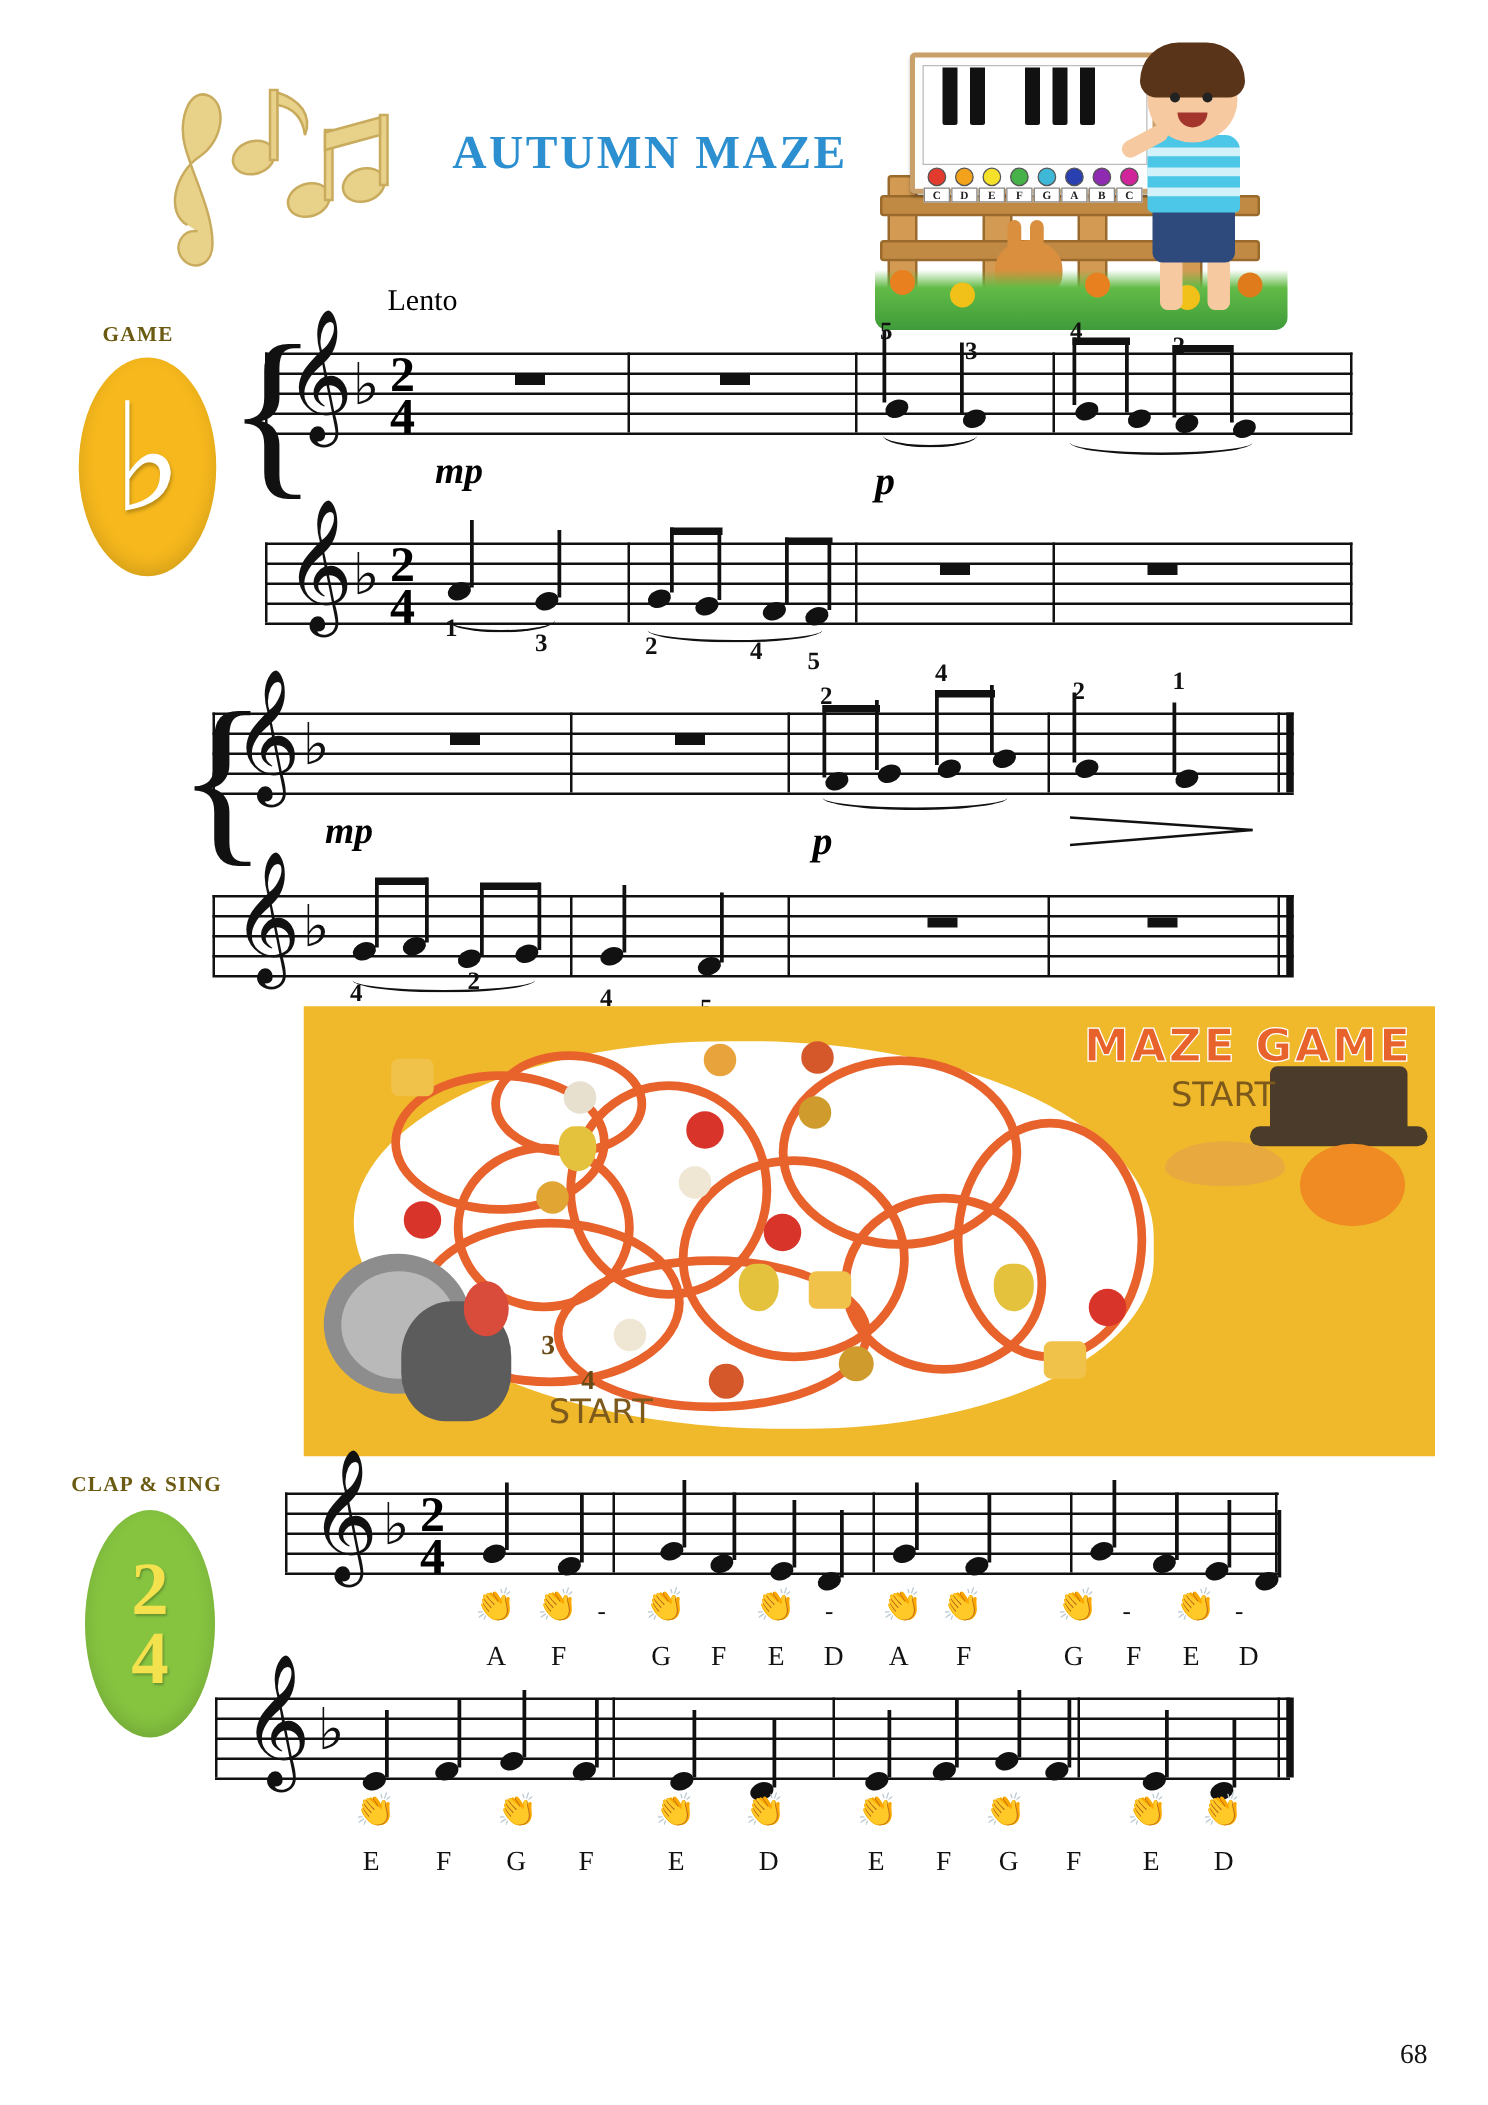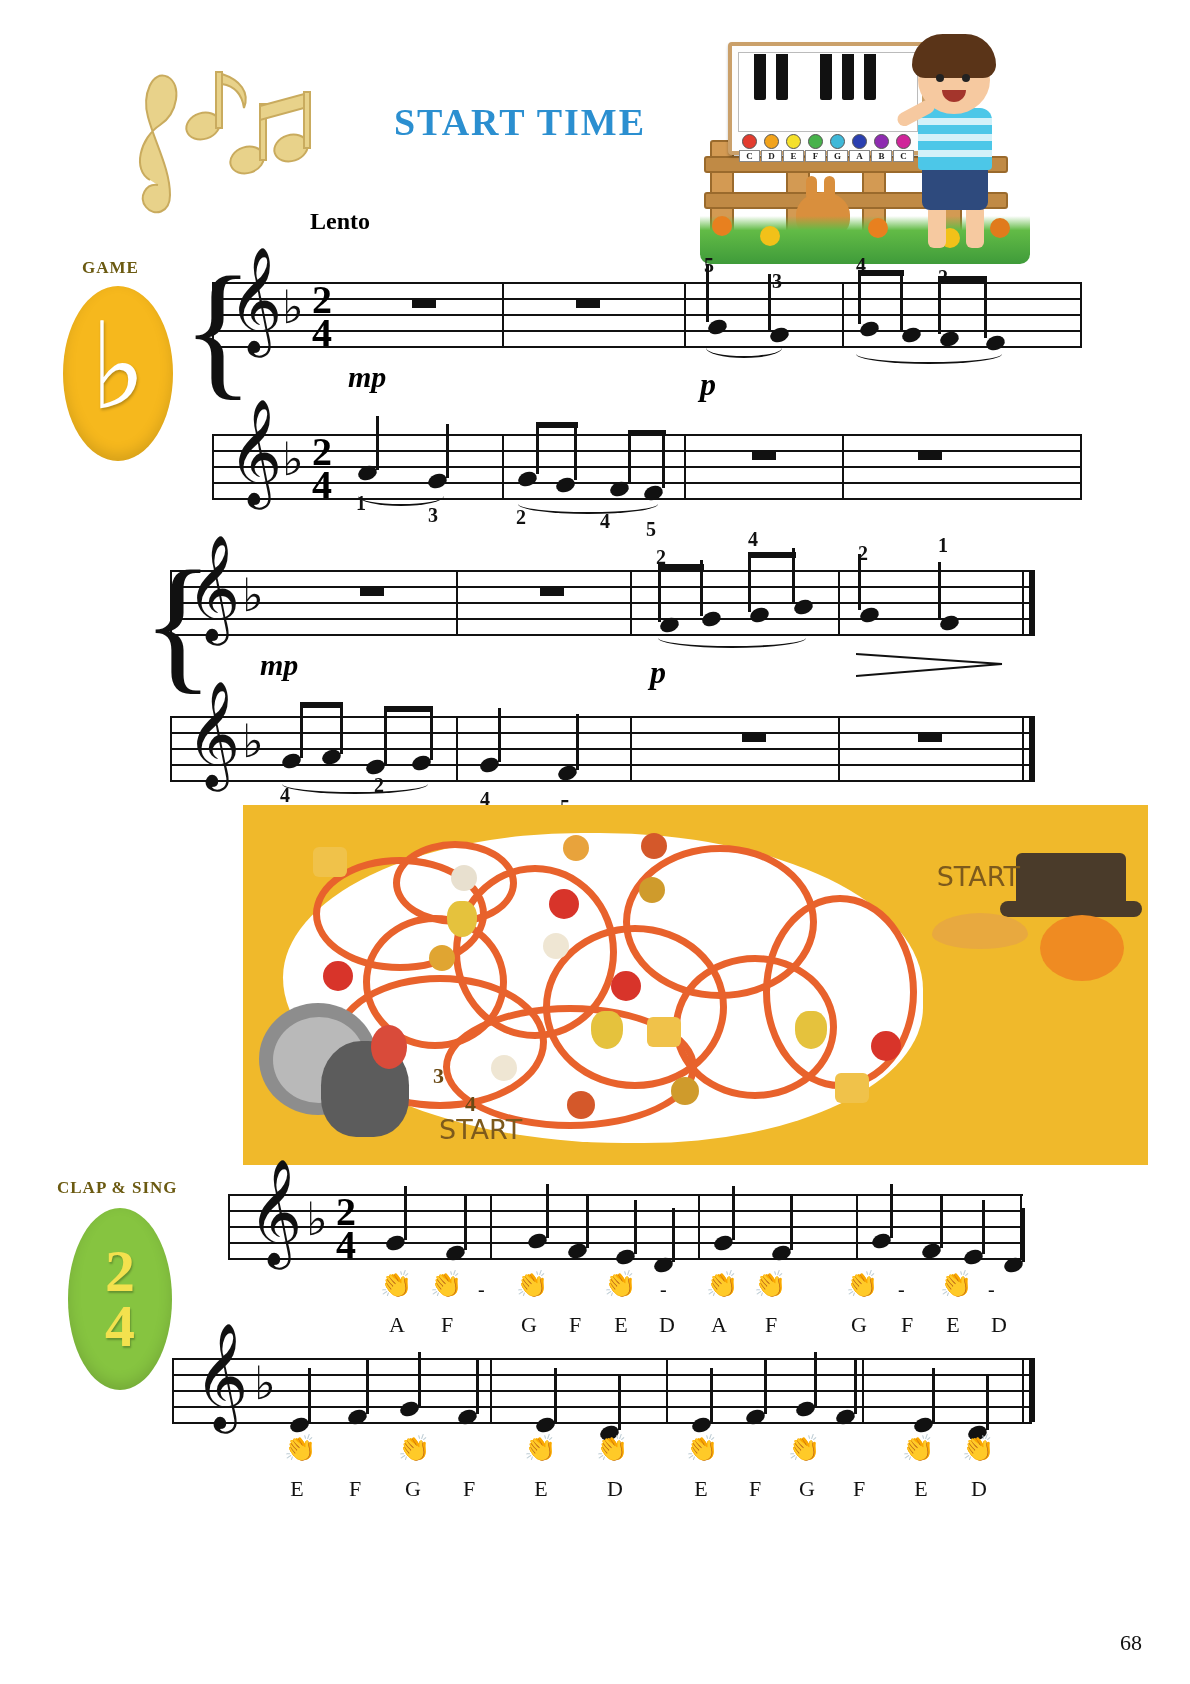--- a/index.html
+++ b/index.html
@@ -16,21 +16,21 @@
   .music-decor{position:absolute;left:95px;top:60px;width:250px;height:160px;}
   .title{
     position:absolute;left:340px;top:100px;width:360px;text-align:center;
     font-size:38px;color:#2b8fd0;letter-spacing:2px;font-weight:bold;
     font-family:"Liberation Serif", serif;
   }
   .subtitle{
     position:absolute;left:340px;top:146px;width:360px;text-align:center;
     font-size:24px;font-style:italic;color:#111;font-family:"Liberation Serif", serif;
   }
-  .tempo{position:absolute;left:310px;top:208px;font-size:24px;font-weight:bold;}
+  .tempo{position:absolute;left:310px;top:228px;font-size:24px;font-weight:normal;}
 
   
   .illus{position:absolute;left:700px;top:20px;width:340px;height:240px;}
   .kb-board{
     position:absolute;left:28px;top:22px;width:190px;height:105px;
     background:#fdfdfd;border:4px solid #caa06a;border-radius:4px;
     box-shadow:0 2px 3px rgba(0,0,0,.25);
   }
   .kb-white{position:absolute;left:6px;top:6px;width:178px;height:78px;background:#fff;border:1px solid #bbb;}
   .kb-black{position:absolute;top:8px;width:12px;height:46px;background:#111;border-radius:0 0 2px 2px;}
@@ -129,21 +129,21 @@
         <path d="M127,14 c18,6 28,18 22,34 c-2,-14 -10,-22 -22,-24 z"></path>
         <ellipse cx="152" cy="100" rx="17" ry="13" transform="rotate(-18 152 100)"></ellipse>
         <rect x="165" y="44" width="6" height="56"></rect>
         <ellipse cx="196" cy="88" rx="17" ry="13" transform="rotate(-18 196 88)"></ellipse>
         <rect x="209" y="32" width="6" height="56"></rect>
         <path d="M165,46 L209,34 L209,48 L165,60 z"></path>
       </g>
     </svg>
   </div>
 
-  <div class="title">START TIME</div>
+  <div class="title">AUTUMN MAZE</div>
   <div class="tempo">Lento</div>
 
   <div class="illus">
     <div class="fence">
       <div class="fence-post" style="left:10px;"></div>
       <div class="fence-post" style="left:86px;"></div>
       <div class="fence-post" style="left:162px;"></div>
       <div class="fence-post" style="left:238px;"></div>
       <div class="fence-rail" style="top:16px;"></div>
       <div class="fence-rail" style="top:52px;"></div>
@@ -428,20 +428,21 @@
       <div class="turkey-fan2"></div>
       <div class="turkey-body"></div>
       <div class="turkey-head"></div>
     </div>
 
     <div class="hat"></div>
     <div class="hat-brim"></div>
     <div class="pumpkin" style="top:110px;"></div>
     <div class="pie"></div>
 
+    <div class="maze-title">MAZE GAME</div>
     <div class="maze-finish">START</div>
     <div class="maze-start">START</div>
   </div>
 
   <div class="badge-label" style="left:57px;top:1178px;">CLAP &amp; SING</div>
   <div class="oval oval-clap">
     <div class="ts">
       <span>2</span>
       <span>4</span>
     </div>

